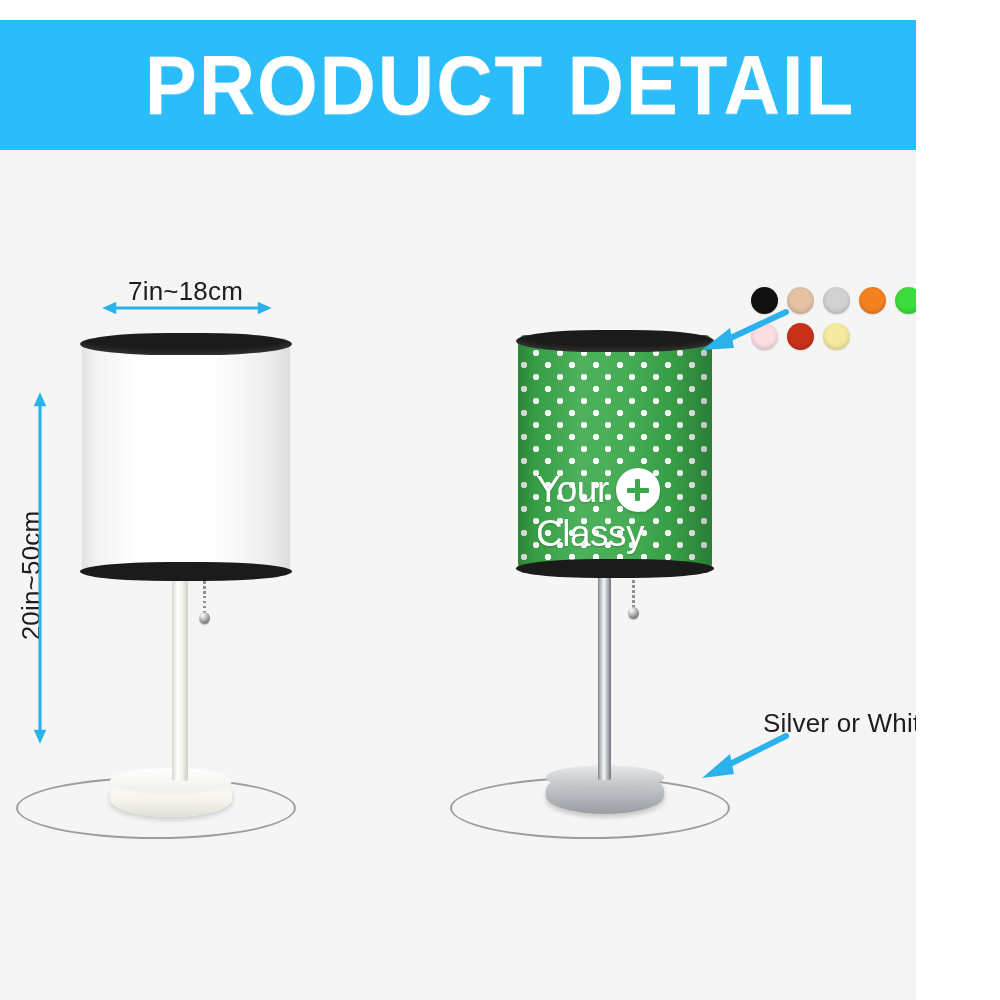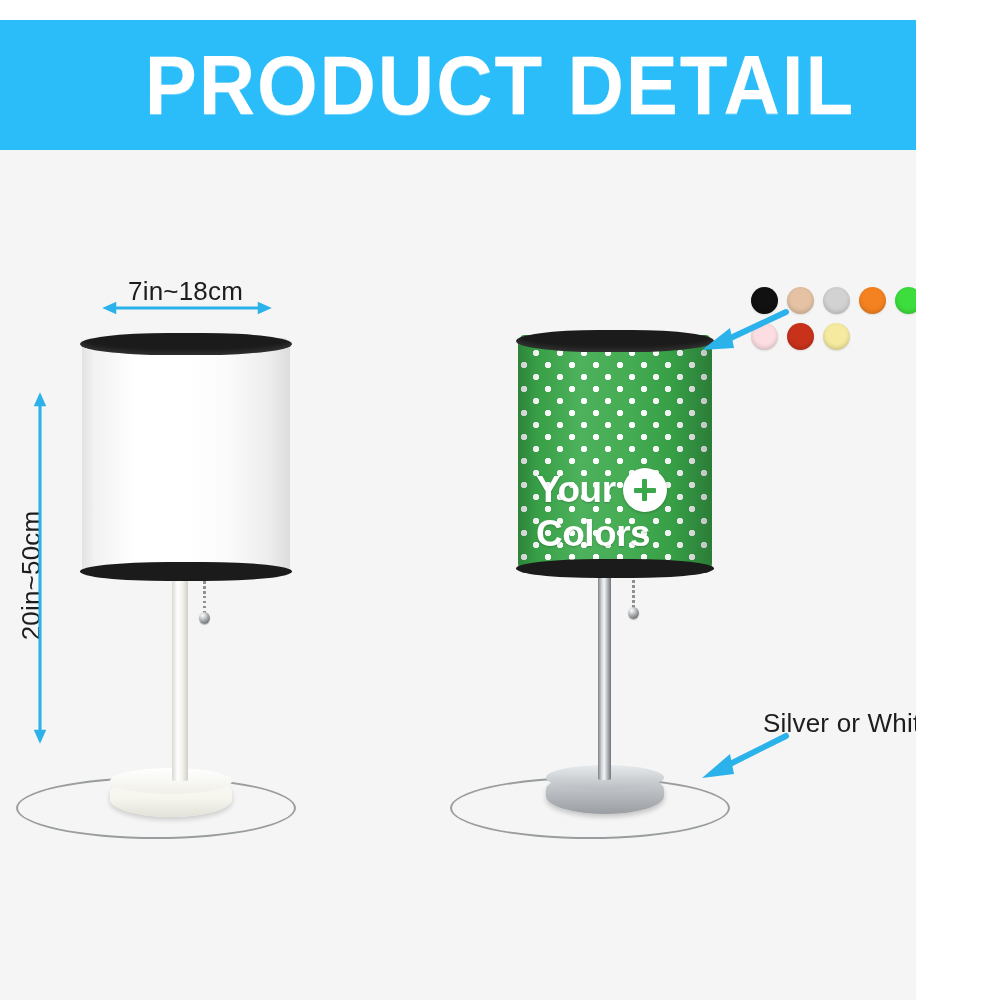--- a/index.html
+++ b/index.html
@@ -154,21 +154,21 @@
     background: radial-gradient(circle at 33% 28%, #ffffff 0%, #c7cacd 30%, #7d8184 70%, #4f5356 100%);
     box-shadow: 0 1px 1px rgba(0,0,0,0.25);
   }
 
   
   .design-logo {
     position: absolute;
     display: flex;
     flex-direction: column;
     color: #ffffff;
-    font-weight: bold;
+    font-weight: normal;
     font-size: 37px;
     line-height: 0.98;
     letter-spacing: -0.5px;
     text-shadow: 0 1px 2px rgba(0,0,0,0.22);
   }
   .design-row1 { display: flex; align-items: center; }
   .design-plus {
     margin-left: 7px;
     width: 44px; height: 44px;
     border-radius: 50%;
@@ -246,21 +246,21 @@
     <div class="shade" style="left:518px; top:315px; width:194px; height:238px;">
       <div class="shade-body shade-green"></div>
       <div class="shade-green-shading"></div>
     </div>
 
     <div class="design-logo" style="left:536px; top:448px;">
       <div class="design-row1">
         <span>Your</span>
         <span class="design-plus"></span>
       </div>
-      <div style="margin-top:4px;">Colors</div>
+      <div style="margin-top:4px;">Classy</div>
     </div>
 
     <div class="trim trim-top" style="left:516px; top:310px; width:198px; height:22px;"></div>
     <div class="trim" style="left:516px; top:539px; width:198px; height:19px;"></div>
   </div>
 
   <div class="label-text" style="left:128px; top:256px; font-size:26px;">7in~18cm</div>
 
   <svg class="arrow dim-h" style="left:78px; top:281px;" width="218" height="18" viewBox="0 0 218 18">
     <line x1="14" y1="9" x2="204" y2="9" stroke="#2bb2ea" stroke-width="4"></line>

